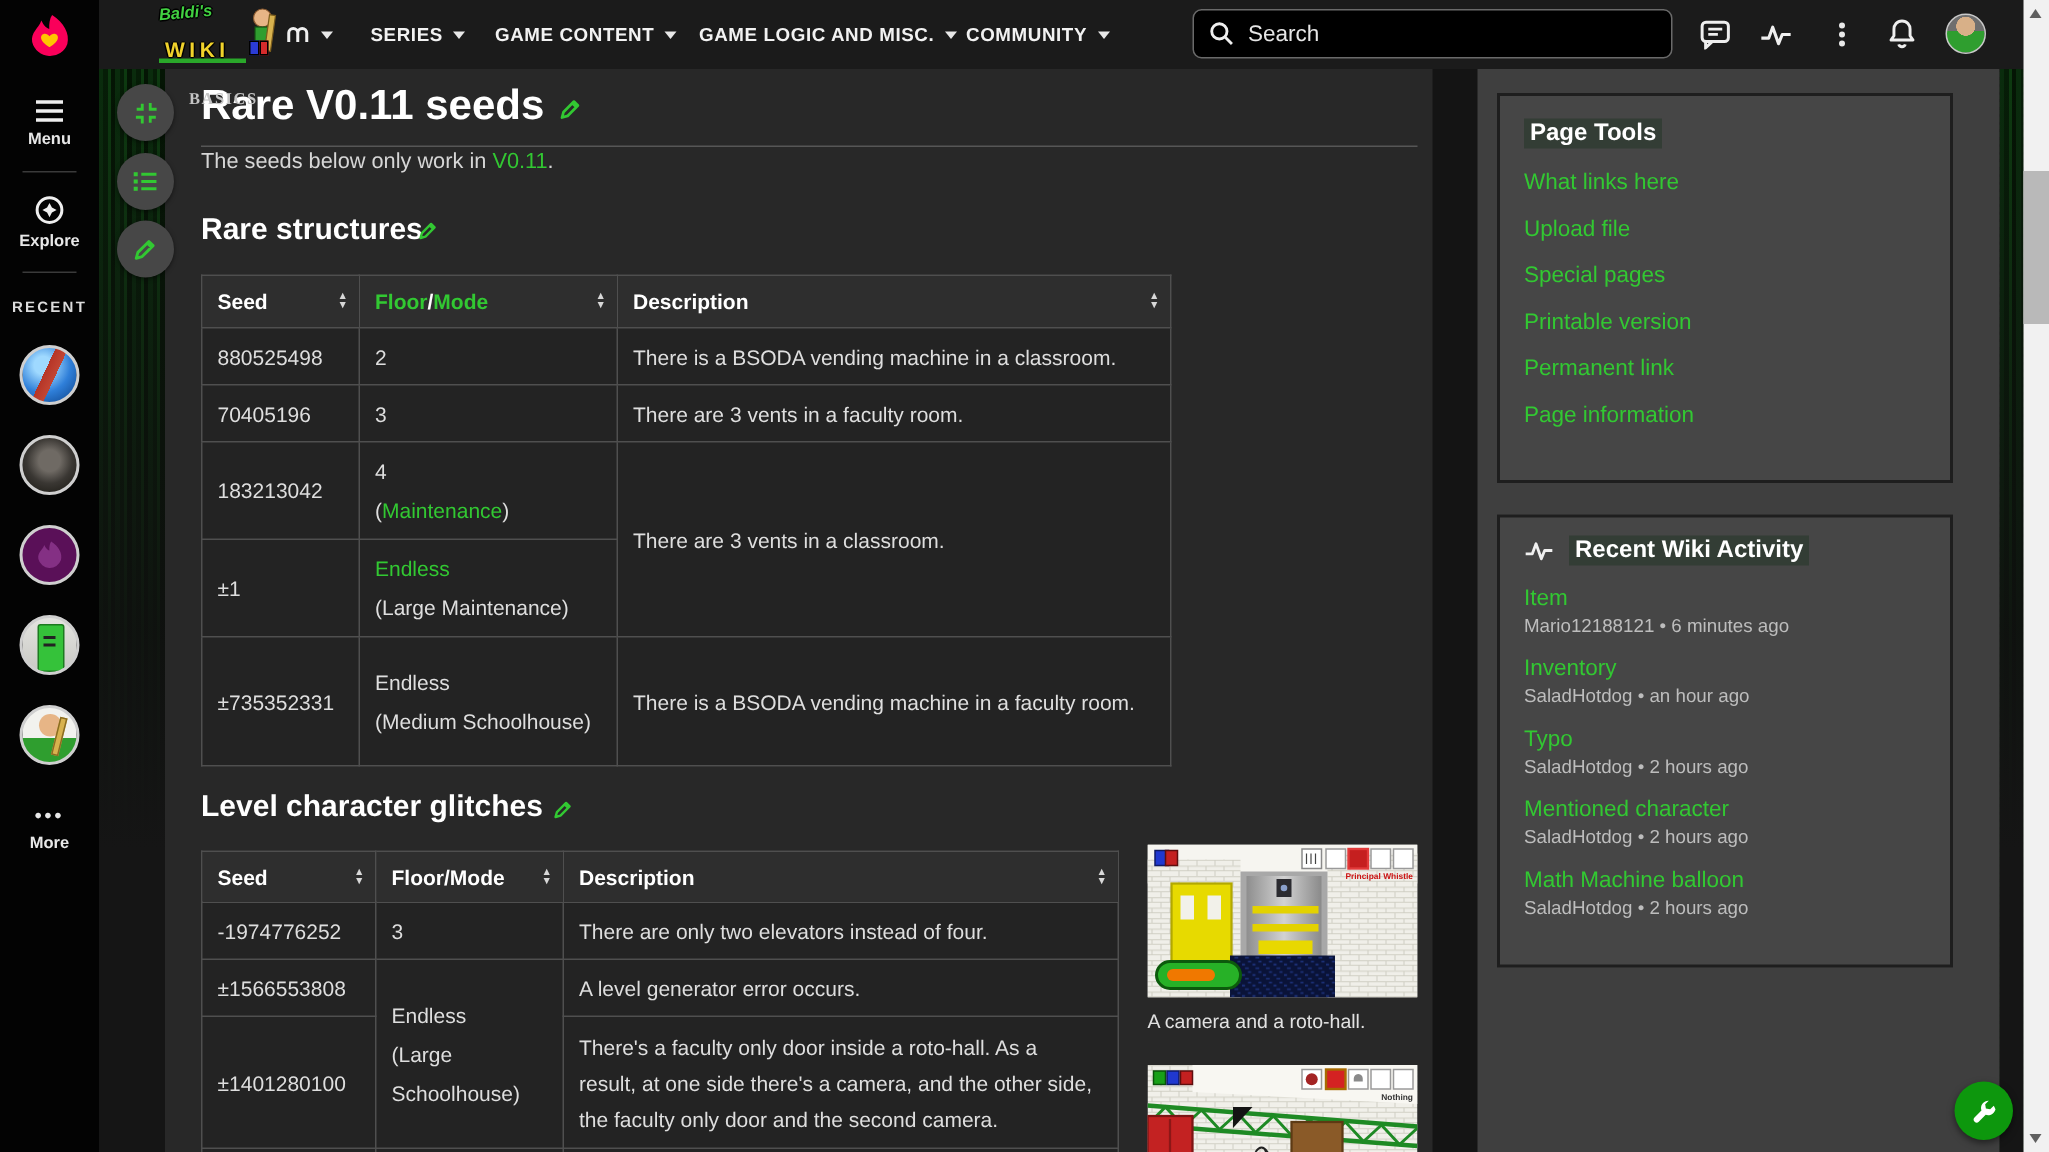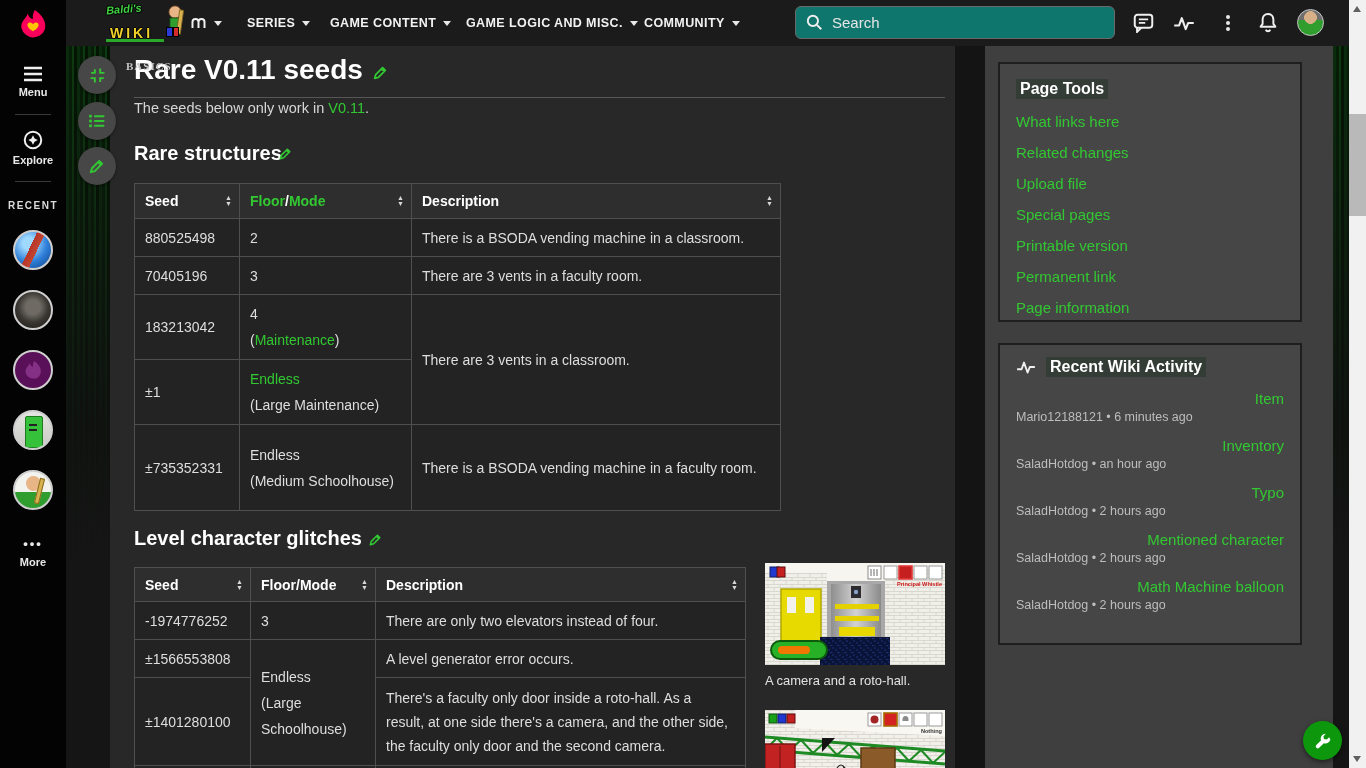--- a/index.html
+++ b/index.html
@@ -43,21 +43,21 @@
                    color:#41d041; transform:rotate(-5deg);
                    text-shadow:1px 0 #000,-1px 0 #000,0 1px #000,0 -1px #000; }
   #wiki-logo .t2 { position:absolute; left:40px; top:12px; font-family:"Liberation Serif", serif;
                    font-size:11px; font-weight:bold; letter-spacing:1px; color:#c4c4c4;margin-top:45px; }
   #wiki-logo .t3 { position:absolute; left:24px; top:22px; font-size:14px; font-weight:bold; letter-spacing:3px;
                    color:#f0d22b; text-shadow:1px 0 #000,-1px 0 #000,0 1px #000,0 -1px #000; }
   #wiki-logo .bar { position:absolute; left:20px; top:36px; width:58px; height:3px; background:#2aa82a; }
   #wiki-logo .blk1 { position:absolute; left:80px; top:24px; width:7px; height:10px; background:#2b3bd6; border:1px solid #000; }
   #wiki-logo .blk2 { position:absolute; left:87px; top:24px; width:6px; height:10px; background:#d62b2b; border:1px solid #000; }
   #search-box { position:absolute; left:729px; top:6px; width:320px; height:33px; border:1px solid #6a6a6a;
-                border-radius:6px; display:flex; align-items:center; padding:0 10px; gap:9px; background:#0f766e; }
+                border-radius:6px; display:flex; align-items:center; padding:0 10px; gap:9px; background:#000000; }
   #search-box input { flex:1; background:transparent; border:none; outline:none; color:#f0f0f0; font-size:15px;
                       font-family:"Liberation Sans", sans-serif; }
   #search-box input::placeholder { color:#e6e6e6; opacity:1; }
   .nav-icon { position:absolute; top:9px; width:28px; height:28px; display:flex; align-items:center;
               justify-content:center; cursor:pointer; }
   .kebab span { display:block; width:4px; height:4px; border-radius:50%; background:#e8e8e8; margin:2px auto; }
   #user-avatar { position:absolute; left:1231px; top:9px; width:27px; height:27px; border-radius:50%;
                  border:1px solid #c9c9c9; cursor:pointer;
                  background: radial-gradient(circle at 50% 30%, #d8b088 0 29%, rgba(0,0,0,0) 30%),
                              linear-gradient(#6e6e6e 0 42%, #2f9e2f 42%); }
@@ -106,21 +106,21 @@
   
   #right-rail { position:absolute; left:985px; top:46px; width:348px; height:722px; background:#3f3f3f; }
   .rail-box { position:absolute; left:13px; width:304px; background:#464646; border:2px solid #1e1e1e; }
   .box-title { font-size:16px; font-weight:bold; color:#fff; background:rgba(18,46,22,.35); display:inline-block;
                padding:1px 4px; }
   #page-tools { top:16px; height:260px; padding:15px 16px; }
   #page-tools .tool-link { display:block; margin-top:14px; font-size:15px; color:#32c832; text-decoration:none; }
   #activity-box { top:297px; height:302px; padding:12px 16px; }
   #activity-box .box-head { display:flex; align-items:center; gap:10px; }
   .act-entry { margin-top:13px; }
-  .act-title { display:block; font-size:15px; color:#32c832; text-decoration:none; cursor:pointer;text-align:right; }
+  .act-title { display:block; font-size:15px; color:#32c832; text-decoration:none; cursor:pointer; }
   .act-meta { margin-top:3px; font-size:12.5px; color:#bdbdbd; }
 
   
   #fab { position:absolute; left:1303px; top:721px; width:39px; height:39px; border-radius:50%; background:#0d970d;
          display:flex; align-items:center; justify-content:center; cursor:pointer; z-index:40;
          box-shadow:0 2px 5px rgba(0,0,0,.5); }
   #scrollbar { position:absolute; left:1349px; top:0; width:17px; height:768px; background:#f1f1f1; z-index:50; }
   #sb-up, #sb-down { position:absolute; left:4px; width:0; height:0; cursor:pointer; }
   #sb-up   { top:6px;    border-left:4.5px solid transparent; border-right:4.5px solid transparent; border-bottom:6px solid #606060; }
   #sb-down { bottom:6px; border-left:4.5px solid transparent; border-right:4.5px solid transparent; border-top:6px solid #606060; }
@@ -476,21 +476,20 @@
         <rect x="164" y="3" width="13" height="13" fill="#fff" stroke="#9a9a9a" stroke-width="1"></rect>
         <text x="177" y="23" text-anchor="end" font-size="5.6" font-weight="bold" fill="#333">Nothing</text>
       </svg>
     </div>
   </div>
 
   <div id="right-rail">
     <div id="page-tools" class="rail-box">
       <span class="box-title">Page Tools</span>
       <a class="tool-link">What links here</a>
-      <a class="tool-link">Related changes</a>
       <a class="tool-link">Upload file</a>
       <a class="tool-link">Special pages</a>
       <a class="tool-link">Printable version</a>
       <a class="tool-link">Permanent link</a>
       <a class="tool-link">Page information</a>
     </div>
 
     <div id="activity-box" class="rail-box">
       <div class="box-head">
         <svg width="20" height="16" viewBox="0 0 18 14">

